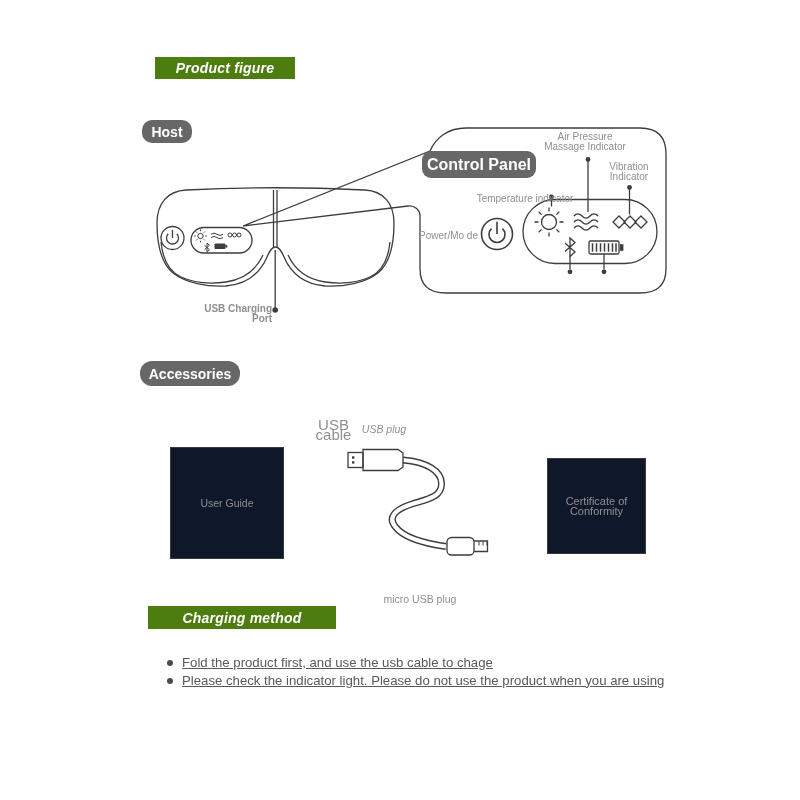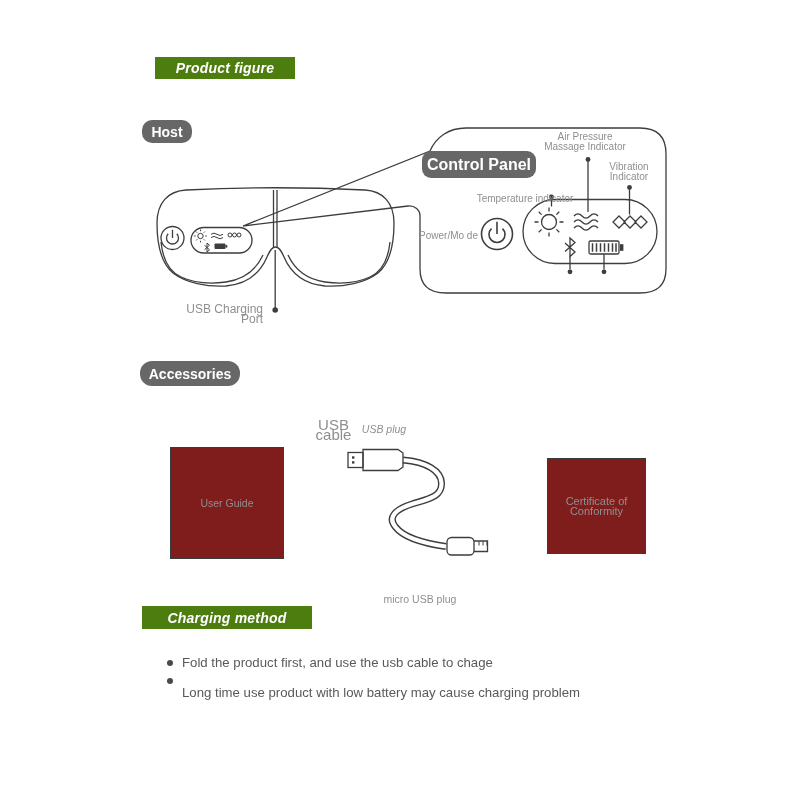--- a/index.html
+++ b/index.html
@@ -10,21 +10,21 @@
   .abs{position:absolute;}
   .bar{
     background:#4d7c0f;color:#fff;font-weight:bold;font-size:14px;
     display:flex;align-items:center;justify-content:center;letter-spacing:.2px;font-style:italic;
   }
   .badge{
     background:#676767;color:#fff;border-radius:9px;
     display:flex;align-items:center;justify-content:center;font-size:14px;font-weight:bold;
   }
   .lbl{color:#8f8f8f;font-size:10px;line-height:10px;text-align:center;}
-  .box{border:1.5px solid #3a3a3a;display:flex;align-items:center;justify-content:center;background:#7f1d1d;}
+  .box{border:1.5px solid #3a3a3a;display:flex;align-items:center;justify-content:center;background:#0f172a;}
   .box .lbl{font-size:10.5px;line-height:12px;}
   svg .ln{stroke:#3d3d3d;stroke-width:1.3;fill:none;}
   svg .fl{fill:#3d3d3d;stroke:none;}
   .bullets{width:540px;font-size:13.2px;line-height:17.6px;color:#595959;}
   .b-row{display:flex;}
   .b-dot{flex:0 0 6px;width:6px;height:6px;border-radius:50%;background:#4a4a4a;margin:6px 9px 0 0;}
   .b-dot.hide{visibility:hidden;}
 </style>
 </head>
 <body>
@@ -157,45 +157,42 @@
 
 <div class="lbl abs" style="left:597px;top:162px;width:64px;">
   <div>Vibration</div>
   <div>Indicator</div>
 </div>
 
 <div class="lbl abs" style="left:476px;top:180px;width:98px;margin-top:14px;">Temperature indicator</div>
 
 <div class="lbl abs" style="left:415px;top:231px;width:63px;text-align:right;">Power/Mo de</div>
 
-<div class="lbl abs" style="left:173px;top:304px;width:90px;text-align:right;font-size:12px;">USB Charging Port</div>
+<div class="lbl abs" style="left:182px;top:304px;width:90px;text-align:right;font-size:10px;font-weight:bold;">USB Charging Port</div>
 
 <div class="badge abs" style="left:140px;top:361px;width:100px;height:25px;border-radius:12px;">Accessories</div>
 
 <div class="lbl abs" style="left:306px;top:420px;width:55px;font-size:15px;">USB cable</div>
 
 <div class="lbl abs" style="left:360px;top:424px;width:48px;font-size:10.5px;font-style:italic;">USB plug</div>
 
 <div class="box abs" style="left:170px;top:447px;width:112px;height:110px;">
   <span class="lbl">User Guide</span>
 </div>
 
 <div class="box abs" style="left:547px;top:458px;width:97px;height:94px;">
   <span class="lbl" style="font-size:11px;line-height:10px;text-align:center;">Certificate of Conformity</span>
 </div>
 
 <div class="lbl abs" style="left:382px;top:594px;width:76px;font-size:10.5px;">micro USB plug</div>
 
-<div class="bar abs" style="left:142px;top:606px;width:170px;height:23px;">Charging method</div>
+<div class="bar abs" style="left:148px;top:606px;width:188px;height:23px;">Charging method</div>
 
-<div class="bullets abs" style="left:167px;top:654px;">
+<div class="bullets abs" style="left:167px;top:654px;text-decoration:underline;">
   <div class="b-row">
     <span class="b-dot"></span>
     <span>Fold the product first, and use the usb cable to chage</span>
   </div>
   <div class="b-row">
     <span class="b-dot"></span>
-  </div>
-  <div class="b-row">
-    <span class="b-dot hide"></span>
-    <span>Long time use product with low battery may cause charging problem</span>
+    <span>Please check the indicator light. Please do not use the product when you are using</span>
   </div>
 </div>
 
 </body></html>

